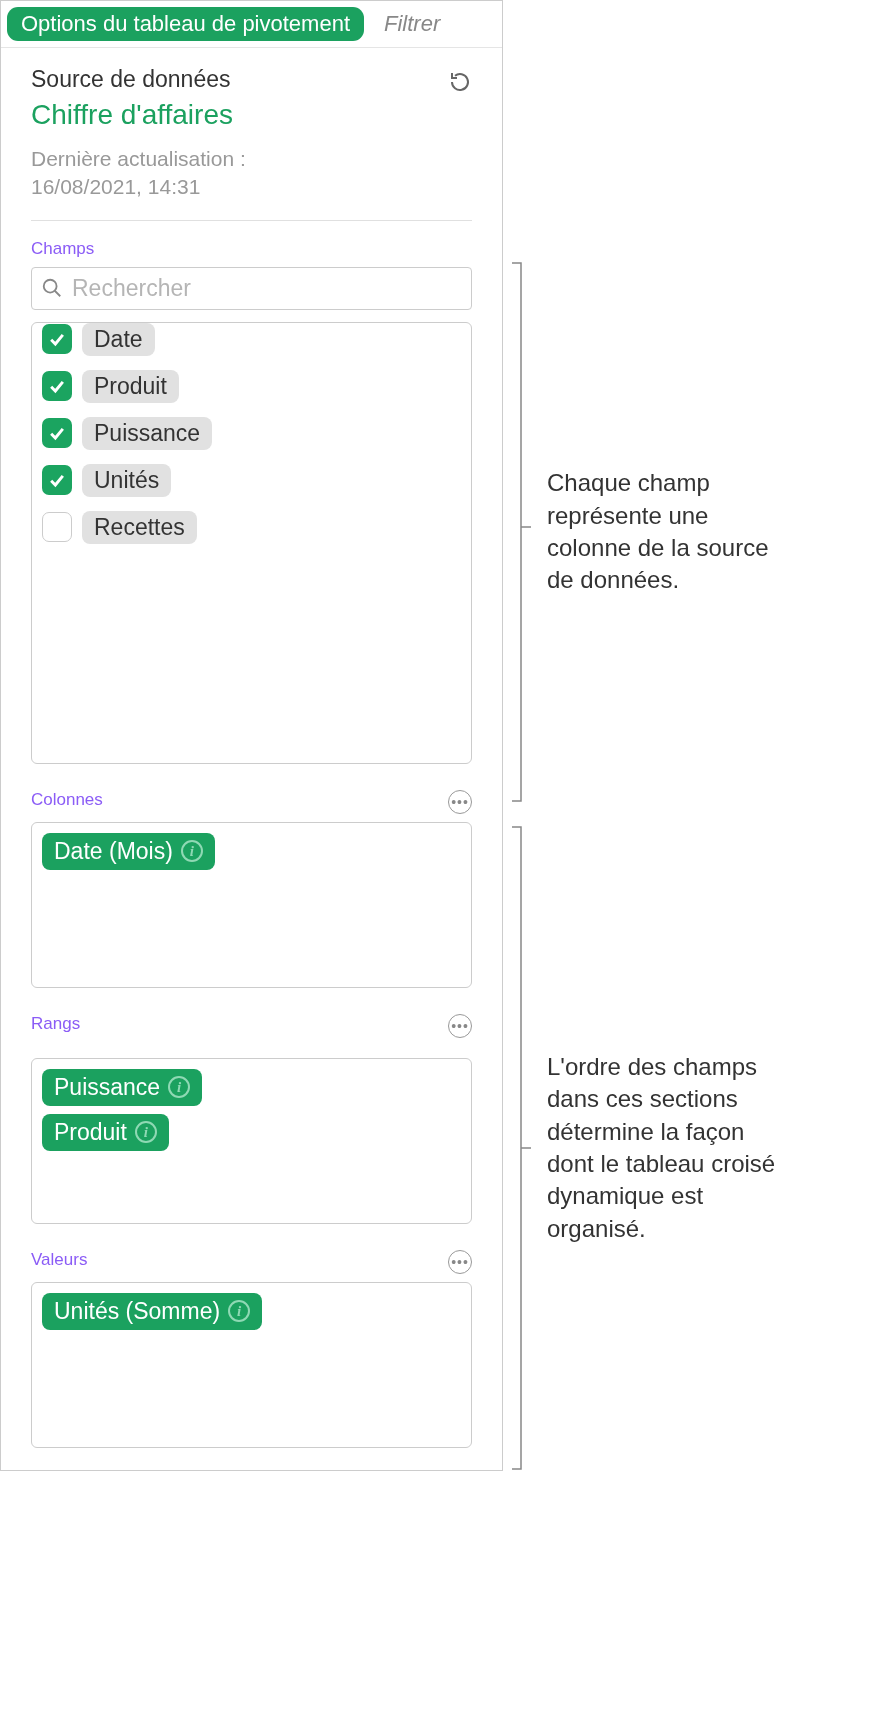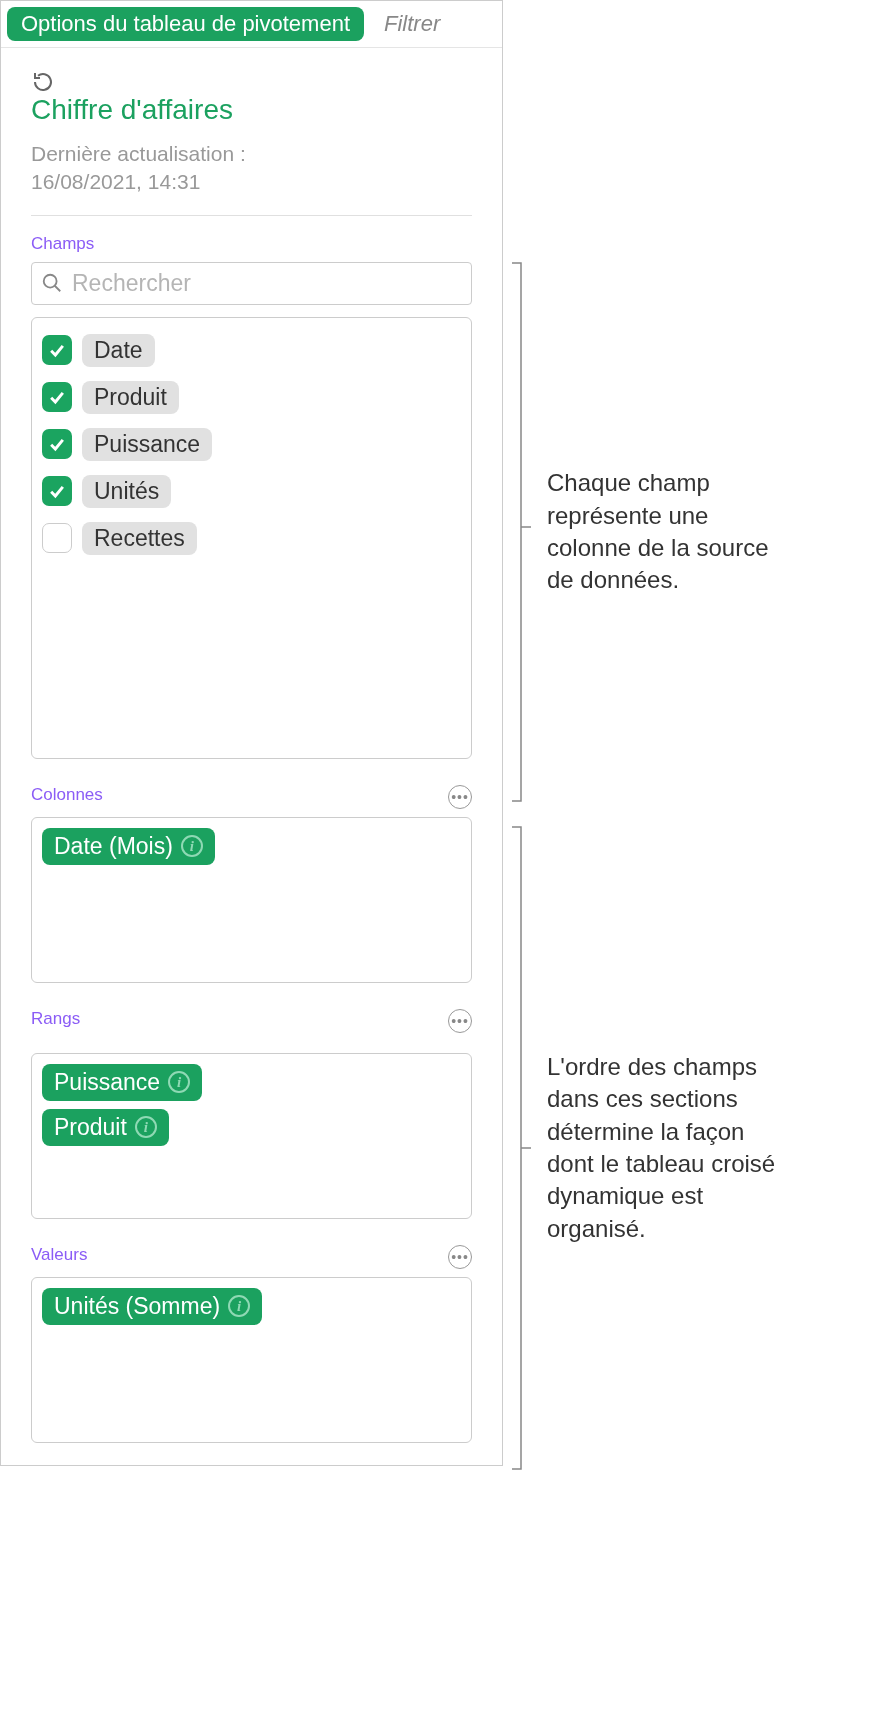--- a/index.html
+++ b/index.html
@@ -29,20 +29,21 @@
     }
     .tab {
       padding: 4px 14px;
       border-radius: 8px;
       font-size: 22px;
       cursor: pointer;
     }
     .tab.active {
       background: #1ba15f;
       color: #fff;
+      border-radius: 11px;
     }
     .tab.inactive {
       color: #888;
       font-style: italic;
     }
     .content {
       padding: 18px 30px 22px 30px;
     }
     .source-header {
       display: flex;
@@ -102,21 +103,21 @@
       font-size: 23px;
       color: #333;
       outline: none;
     }
     .search-input::placeholder {
       color: #b5b5b5;
     }
     .fields-box {
       border: 1px solid #ccc;
       border-radius: 6px;
-      padding: 16px 10px;
+      padding: 0 10px;
       min-height: 442px;
     }
     .field-row {
       display: flex;
       align-items: center;
       gap: 10px;
       margin-bottom: 14px;
     }
     .checkbox {
       width: 30px;
@@ -230,20 +231,23 @@
   <div class="panel">
 
     <div class="tab-bar">
       <div class="tab active">Options du tableau de pivotement</div>
       <div class="tab inactive">Filtrer</div>
     </div>
 
     <div class="content">
 
       <div class="source-header">
+        <div>
+          <div class="source-title">Source de données</div>
+        </div>
         <div class="refresh-icon">
           <svg viewBox="0 0 24 24" fill="none" stroke="#666" stroke-width="2">
             <path d="M4 12a8 8 0 1 0 3-6.2"></path>
             <path d="M4 3v5h5"></path>
           </svg>
         </div>
       </div>
 
       <div class="source-name">Chiffre d'affaires</div>
       <div class="last-updated" style="white-space: pre-line;">Dernière actualisation :

